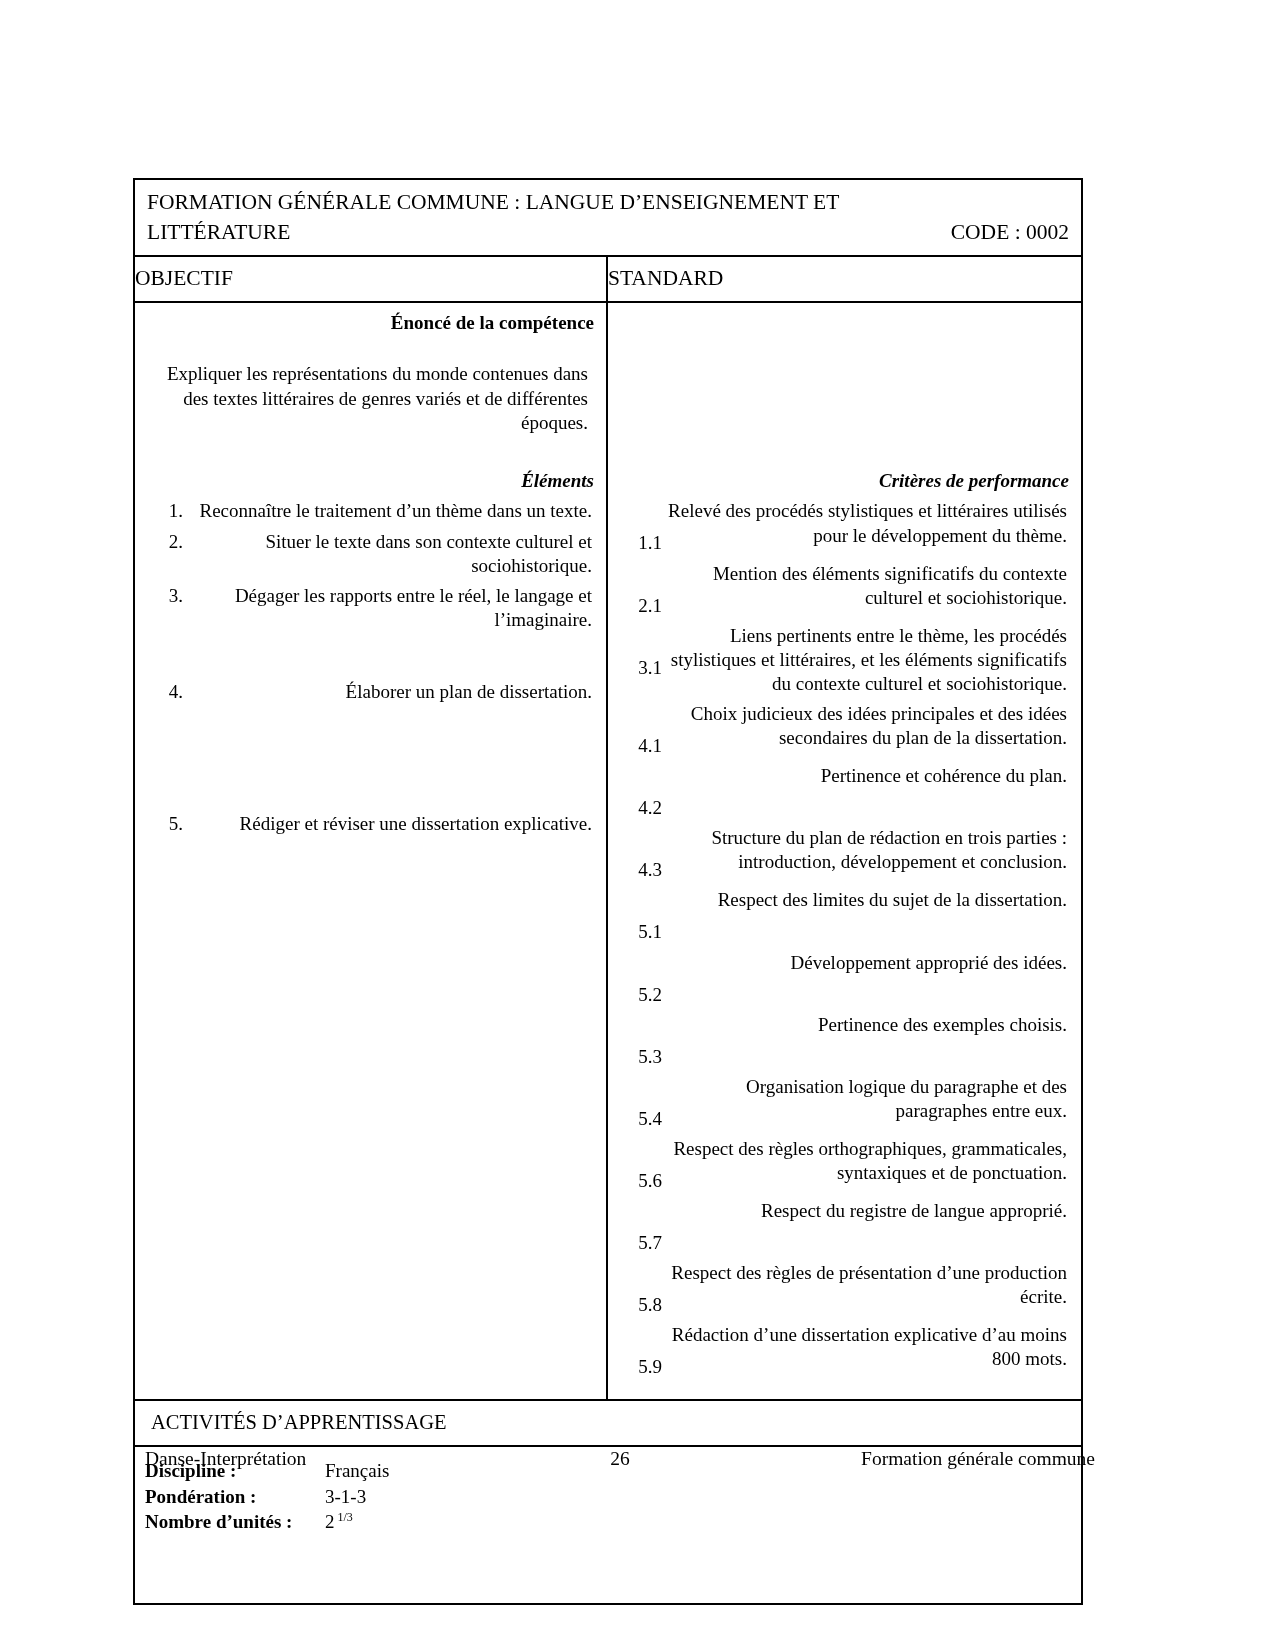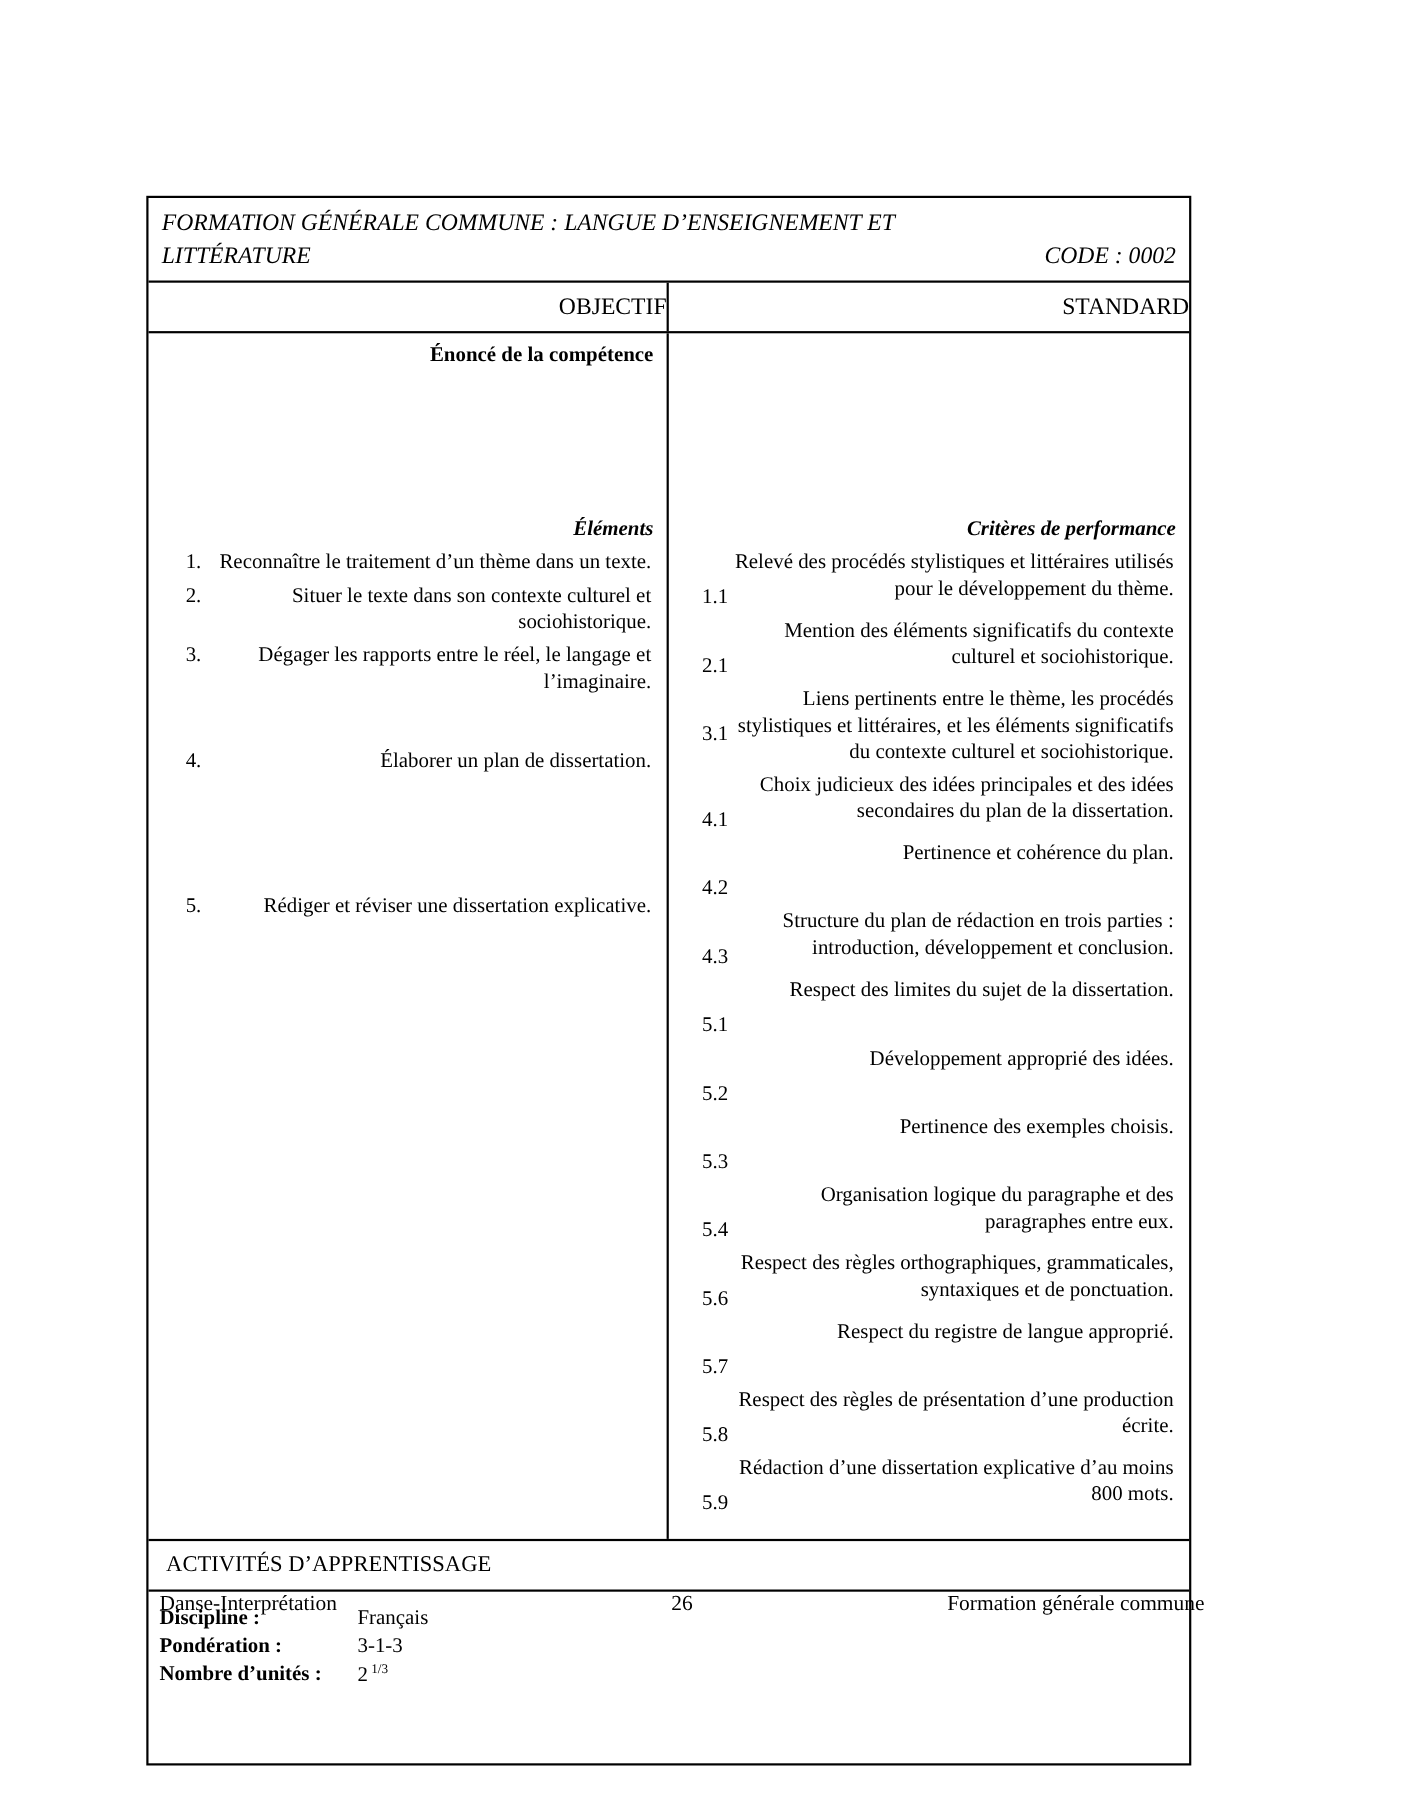--- a/index.html
+++ b/index.html
@@ -12,28 +12,28 @@
   }
   .page { position: relative; width: 1275px; height: 1650px; background: #fff; }
 
   .doc-table {
     position: absolute; left: 133px; top: 178px; width: 950px;
     border: 2px solid #000;
     background: #fff;
   }
 
   
-  .header-row { border-bottom: 2px solid #000; padding: 8px 12px 8px 12px; font-size: 21.5px; line-height: 1.38; font-style: italic; }
+  .header-row { border-bottom: 2px solid #000; padding: 8px 12px 8px 12px; font-size: 21.5px; line-height: 1.38; }
   .title-line2-row { display: flex; justify-content: space-between; align-items: flex-start; }
 
   
   .col-headers { display: flex; border-bottom: 2px solid #000; }
   .cell-left { width: 50%; border-right: 2px solid #000; }
   .cell-right { width: 50%; }
-  .col-headers .cell-left, .col-headers .cell-right { text-align: right; padding: 9px 0 10px 0; font-size: 21.5px; }
+  .col-headers .cell-left, .col-headers .cell-right { text-align: left; padding: 9px 0 10px 0; font-size: 21.5px; }
 
   
   .body-row { display: flex; border-bottom: 2px solid #000; text-align: right; }
   .body-cell { padding: 8px 12px 14px 10px; font-size: 19px; line-height: 1.27; }
   .bold { font-weight: bold; }
   .intro-block { height: 158px; }
   .enonce-text { margin-top: 27px; padding-right: 6px; }
   .subhead { margin-bottom: 6px; font-style: italic; }
   .list { }
   .li { display: flex; margin-bottom: 6px; }
@@ -78,20 +78,21 @@
     <div class="col-headers">
       <div class="cell-left">OBJECTIF</div>
       <div class="cell-right">STANDARD</div>
     </div>
 
     <div class="body-row">
 
       <div class="cell-left body-cell">
         <div class="intro-block">
           <div class="bold">Énoncé de la compétence</div>
+          <p class="enonce-text">Expliquer les représentations du monde contenues dans des textes littéraires de genres variés et de différentes époques.</p>
         </div>
         <div class="bold subhead">Éléments</div>
         <div class="list left-list">
           <div class="li">
             <span class="num">1.</span>
             <span class="txt">Reconnaître le traitement d’un thème dans un texte.</span>
           </div>
           <div class="li">
             <span class="num">2.</span>
             <span class="txt">Situer le texte dans son contexte culturel et sociohistorique.</span>

